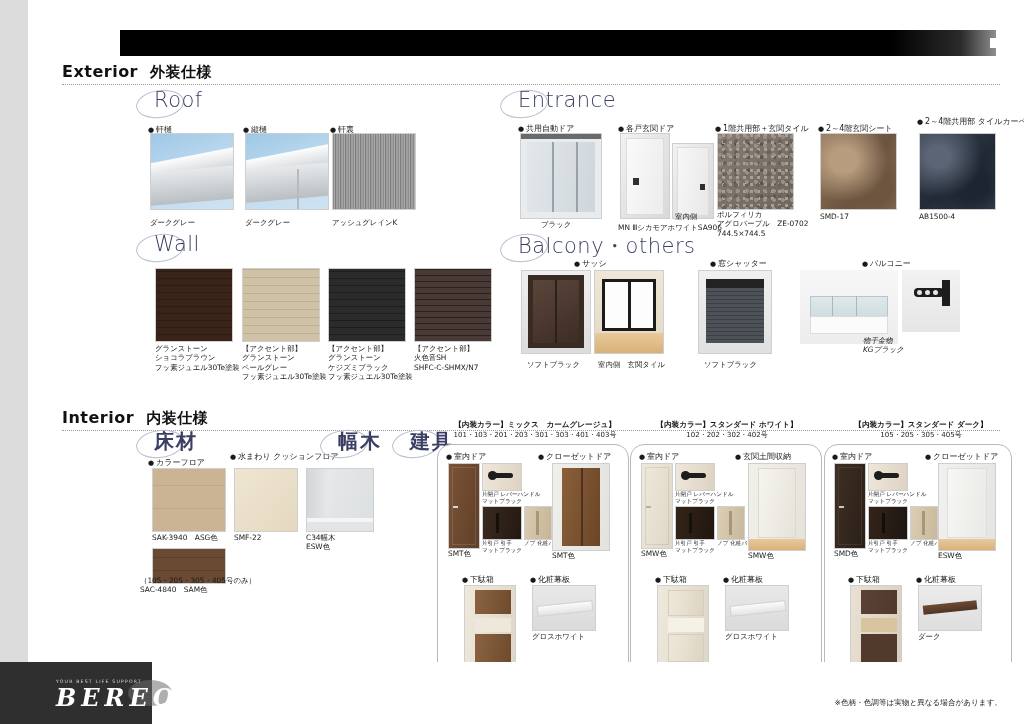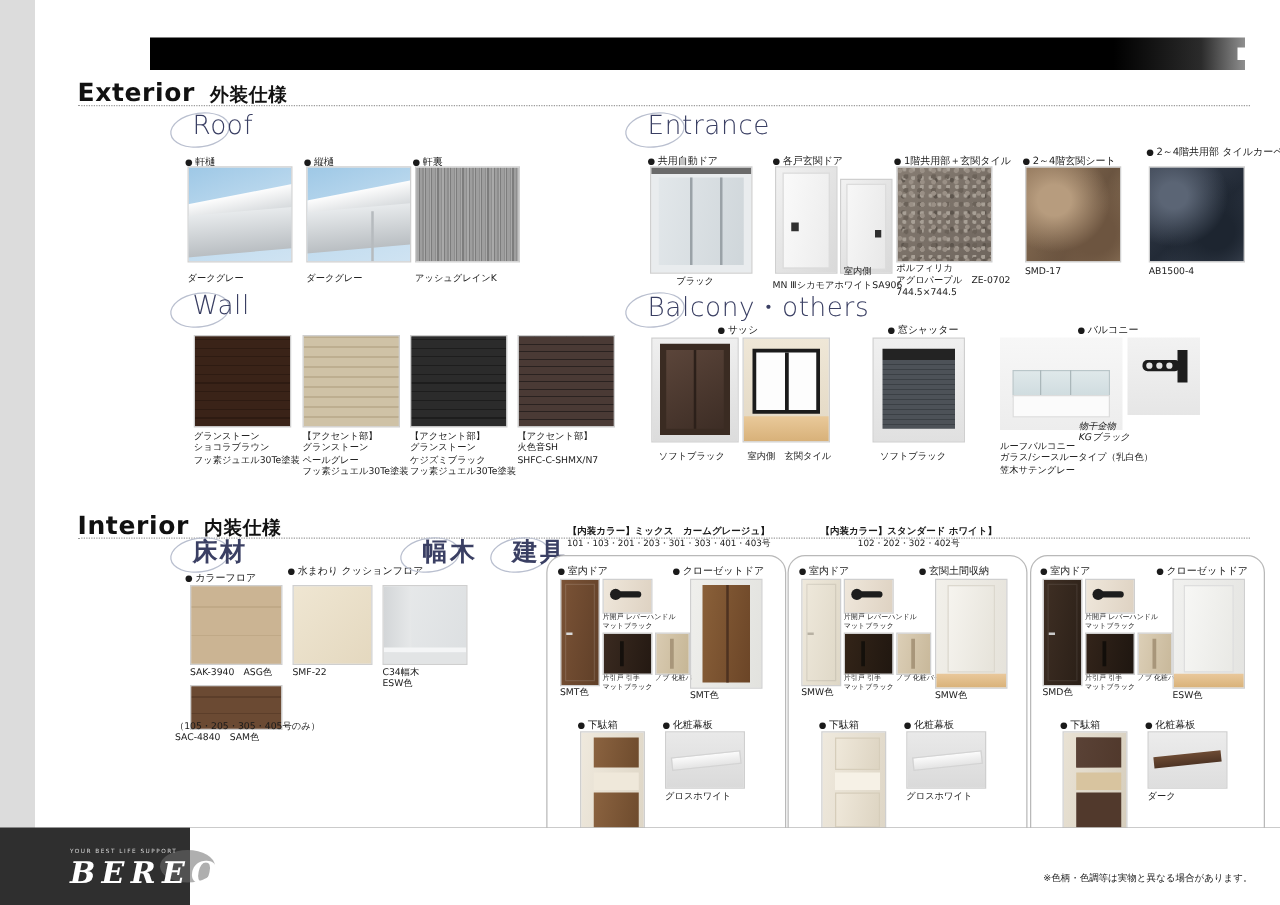--- a/index.html
+++ b/index.html
@@ -17,21 +17,21 @@
   .spine{position:absolute;left:0;top:0;width:28px;height:700px;background:#dcdcdc;}
   .spine-b{position:absolute;left:0;top:700px;width:28px;height:24px;background:#fff;}
 
   
   .topbar{position:absolute;left:120px;top:30px;width:876px;height:26px;
     background:linear-gradient(90deg,#000 0%,#000 88%,#2b2b2b 96%,#8f8f8f 100%);}
   .topbar:after{content:"";position:absolute;right:-4px;top:8px;width:10px;height:10px;background:#fff;}
 
   
   .sec-head{position:absolute;font-weight:bold;letter-spacing:.5px;white-space:nowrap;}
-  .sec-head .en{font-size:20px;color:#111;}
+  .sec-head .en{font-size:16px;color:#111;}
   .sec-head .jp{font-size:15px;color:#111;margin-left:6px;}
 
   .hr-dash{position:absolute;border-top:1px dotted #9a9a9a;}
 
   
   .ell-title{position:absolute;white-space:nowrap;}
   .ell-title .ell{position:absolute;left:0;top:2px;width:46px;height:26px;
     border:1.4px solid #b9bfcf;border-radius:50%;transform:rotate(-8deg);background:transparent;}
   .ell-title .txt{position:relative;left:18px;font-size:21px;color:#3a3f63;
     font-family:"DejaVu Sans","Liberation Sans",sans-serif;font-weight:300;letter-spacing:.5px;}
@@ -253,23 +253,20 @@
   </div>
   <div class="sw" style="left:902px;top:270px;width:58px;height:62px;background:linear-gradient(180deg,#f2f2f2,#e6e6e6);">
     <div style="position:absolute;left:40px;top:10px;width:8px;height:26px;background:#1d1d1d;"></div>
     <div style="position:absolute;left:12px;top:18px;width:30px;height:9px;background:#1d1d1d;border-radius:4px;"></div>
     <div style="position:absolute;left:15px;top:20px;width:5px;height:5px;border-radius:50%;background:#e6e6e6;"></div>
     <div style="position:absolute;left:23px;top:20px;width:5px;height:5px;border-radius:50%;background:#e6e6e6;"></div>
     <div style="position:absolute;left:31px;top:20px;width:5px;height:5px;border-radius:50%;background:#e6e6e6;"></div>
   </div>
   <div class="cap" style="left:863px;top:336px;font-style:italic;">物干金物
 KGブラック</div>
-  <div class="cap" style="left:800px;top:352px;">ルーフバルコニー
-ガラス/シースルータイプ（乳白色）
-笠木サテングレー</div>
 
   <div class="sec-head" style="left:62px;top:408px;">
     <span class="en">Interior</span>
     <span class="jp">内装仕様</span>
   </div>
   <div class="hr-dash" style="left:62px;top:430px;width:938px;"></div>
 
   <div class="ell-title" style="left:136px;top:428px;">
     <span class="ell"></span>
     <span class="txt jp">床材</span>
@@ -398,20 +395,24 @@
     <div style="position:absolute;left:10px;top:48px;right:4px;bottom:4px;background:linear-gradient(100deg,#efe8da,#ddd4c2);border:1px solid #d6cdba;"></div>
   </div>
   <div class="cap" style="left:657px;top:667px;">SMW色</div>
 
   <div class="bullet" style="left:723px;top:575px;">化粧幕板</div>
   <div class="sw bd" style="left:725px;top:585px;width:62px;height:44px;background:linear-gradient(180deg,#e9e9e9,#dadada);">
     <div style="position:absolute;left:4px;top:17px;width:54px;height:9px;background:linear-gradient(180deg,#fbfbfb,#e4e4e4);transform:rotate(-6deg);border:1px solid #d3d3d3;"></div>
   </div>
   <div class="cap" style="left:725px;top:632px;">グロスホワイト</div>
 
+  <div class="panel-title" style="left:826px;top:420px;width:190px;">
+    <div>【内装カラー】スタンダード ダーク】</div>
+    <div class="sub">105・205・305・405号</div>
+  </div>
   <div class="panel" style="left:824px;top:444px;width:186px;height:232px;"></div>
 
   <div class="bullet" style="left:832px;top:452px;">室内ドア</div>
   <div class="sw bd" style="left:834px;top:463px;width:30px;height:84px;background:linear-gradient(100deg,#3f2f24,#2a1f17);">
     <div style="position:absolute;left:3px;top:3px;right:3px;bottom:3px;border:1px solid rgba(255,255,255,.08);"></div>
     <div style="position:absolute;left:4px;top:42px;width:5px;height:1.6px;background:#c9c9c9;"></div>
   </div>
   <div class="cap" style="left:834px;top:549px;">SMD色</div>
 
   <div class="sw bd" style="left:868px;top:463px;width:38px;height:26px;background:linear-gradient(100deg,#efe7db,#ded2c2);">

